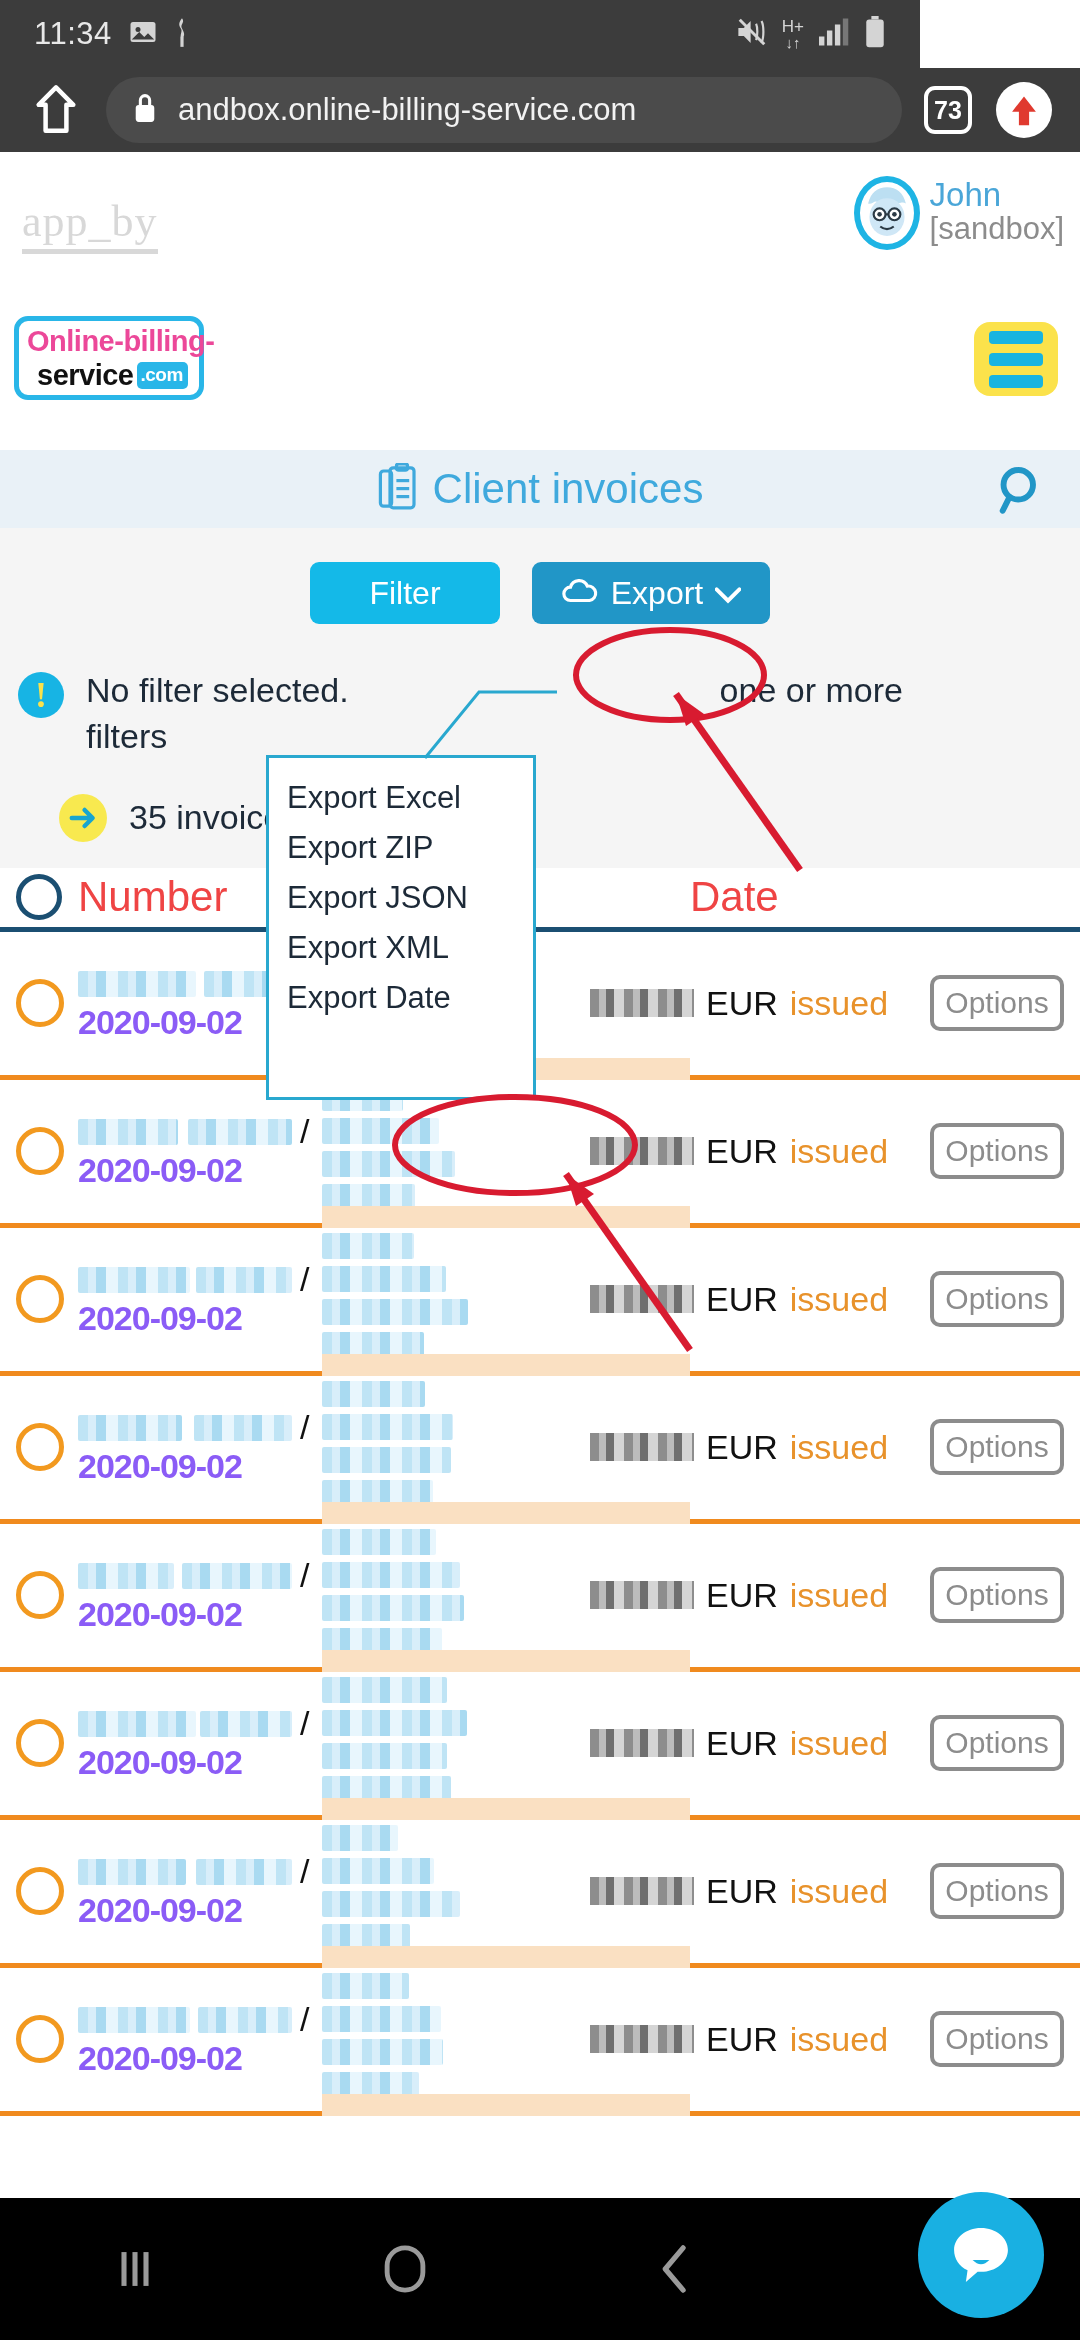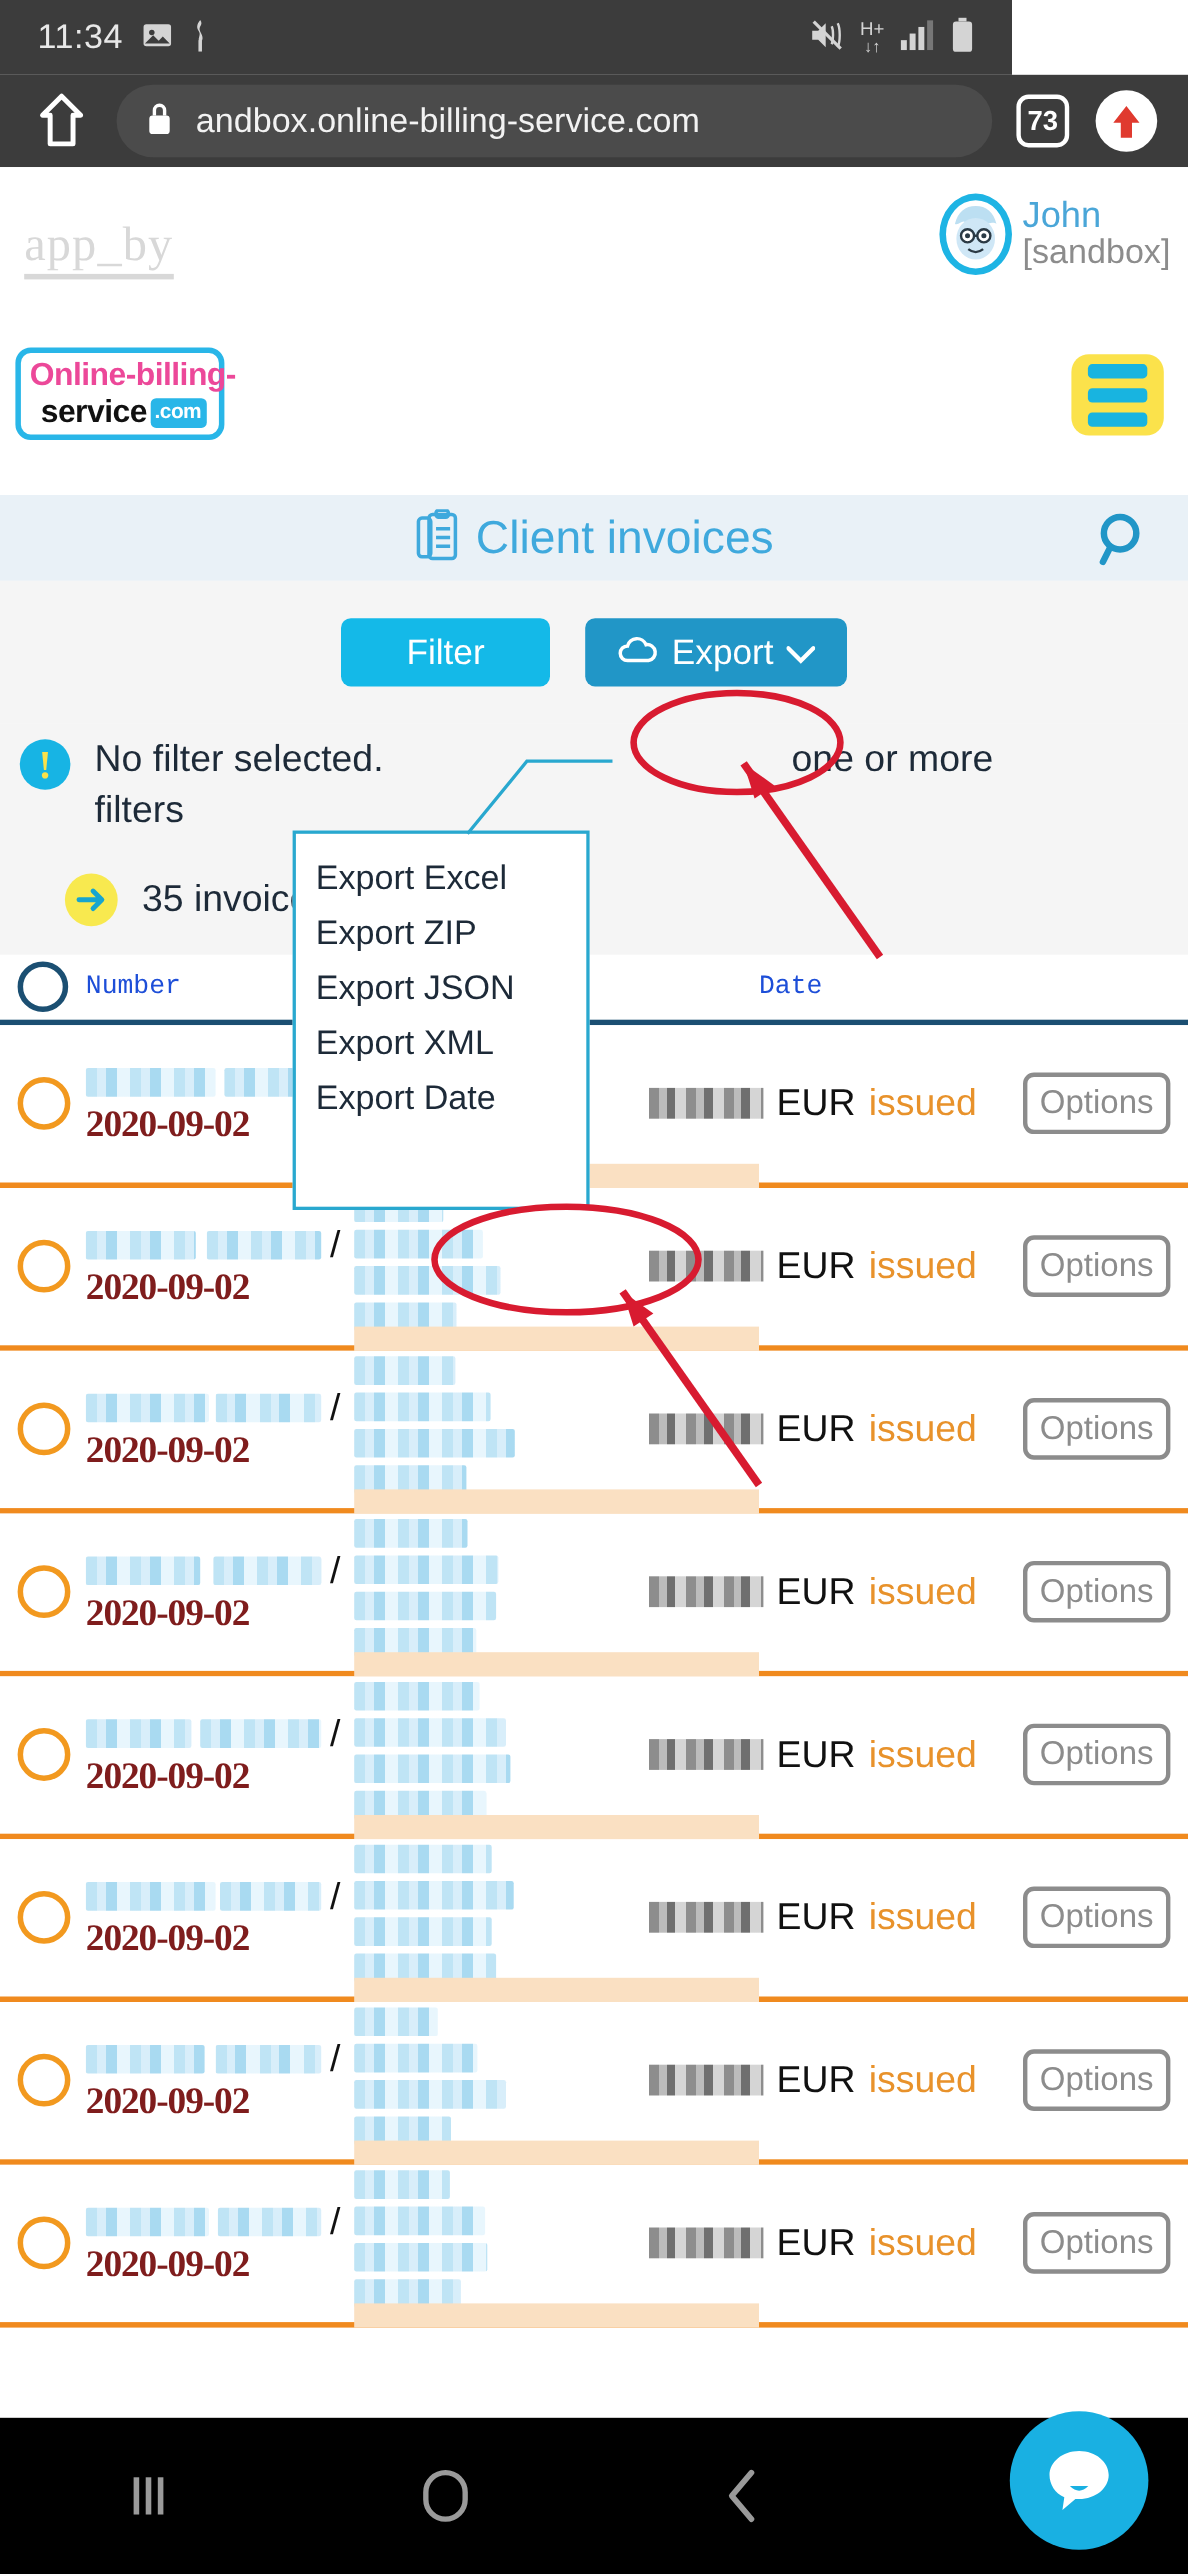--- a/index.html
+++ b/index.html
@@ -159,39 +159,39 @@
     display: flex; align-items: center; justify-content: center;
   }
   .count-text { margin-left: 22px; font-size: 34px; color: #1d2a38; font-family: "Liberation Sans", sans-serif; }
 
   
   .thead {
     height: 64px; background: #ffffff; border-bottom: 5px solid #1b4f72;
     display: flex; align-items: center; padding: 0 16px; position: relative;
   }
   .th-radio { width: 46px; height: 46px; border: 5px solid #1b4f72; border-radius: 50%; flex: none; }
-  .th { font-size: 24px; color: #1d4ed8; font-family: Liberation Mono, monospace; }
+  .th { font-size: 42px; color: #ef4444; font-family: Liberation Sans, sans-serif; }
   .th-number { margin-left: 16px; }
   .th-client { position: absolute; left: 330px; }
   .th-date { position: absolute; left: 690px; }
 
   .row {
     position: relative; height: 148px; background: #ffffff;
     border-bottom: 5px solid #f08a1e; display: flex; align-items: center; padding: 0 16px;
   }
   .row-radio { width: 48px; height: 48px; border: 5px solid #f2991f; border-radius: 50%; flex: none; }
   .cell-num { margin-left: 14px; width: 250px; }
   .redact {
     display: inline-block; height: 26px; border-radius: 2px;
     background: repeating-linear-gradient(90deg,#bfe4f5 0 10px,#d8eefa 10px 18px,#a9daf1 18px 28px,#e8f6fd 28px 40px);
   }
   .num-line { display: flex; align-items: center; }
   .num-slash { font-size: 34px; color: #111; margin-left: 8px; }
-  .num-date { font-size: 34px; color: #7f1d1d; font-weight: bold; letter-spacing: -1px;
-    font-family: Liberation Serif, serif; }
+  .num-date { font-size: 34px; color: #8b5cf6; font-weight: bold; letter-spacing: -1px;
+    font-family: Liberation Sans, sans-serif; }
   .cell-client { position: absolute; left: 322px; width: 150px; }
   .cell-client .redact { display: block; margin-bottom: 7px; }
   .cell-amt { position: absolute; left: 590px; display: flex; align-items: center; gap: 12px; }
   .amt-redact {
     display: inline-block; width: 104px; height: 28px;
     background: repeating-linear-gradient(90deg,#8d8d8d 0 9px,#bcbcbc 9px 16px,#6f6f6f 16px 24px,#d5d5d5 24px 34px);
   }
   .eur { font-size: 34px; color: #111; font-family: "Liberation Sans", sans-serif; }
   .issued { font-size: 34px; color: #e8922b; font-family: "Liberation Sans", sans-serif; }
   .opt-btn {

